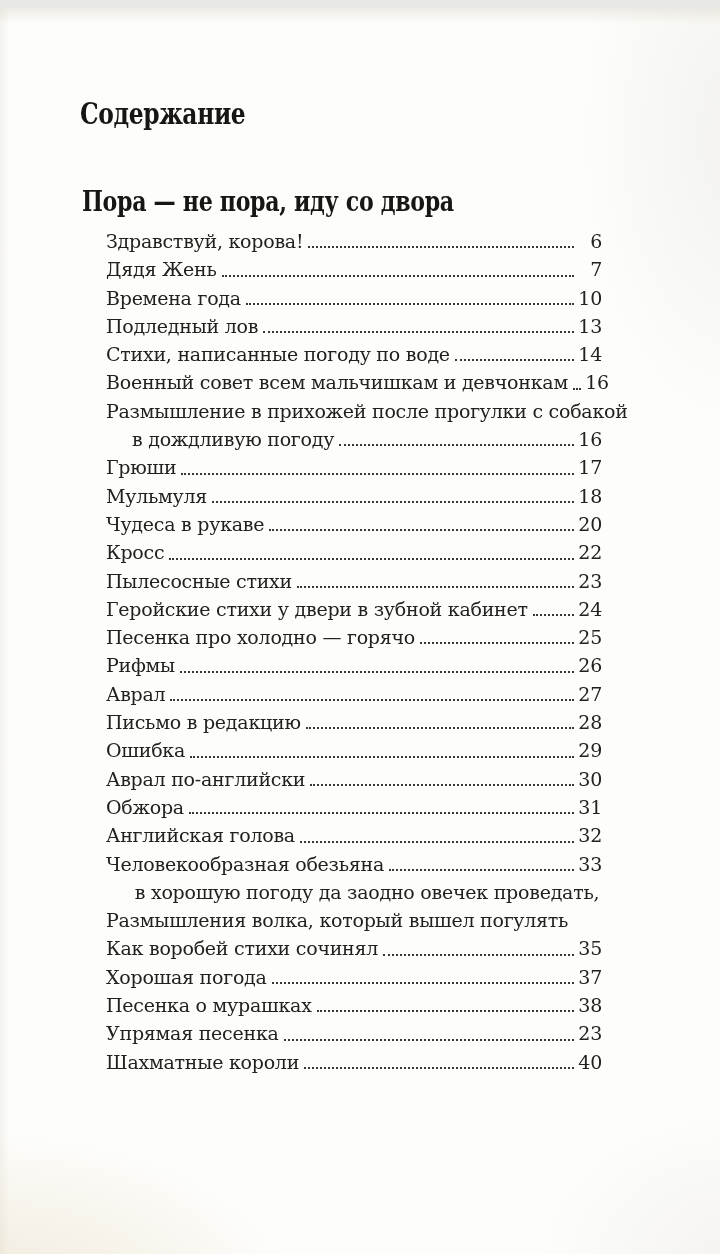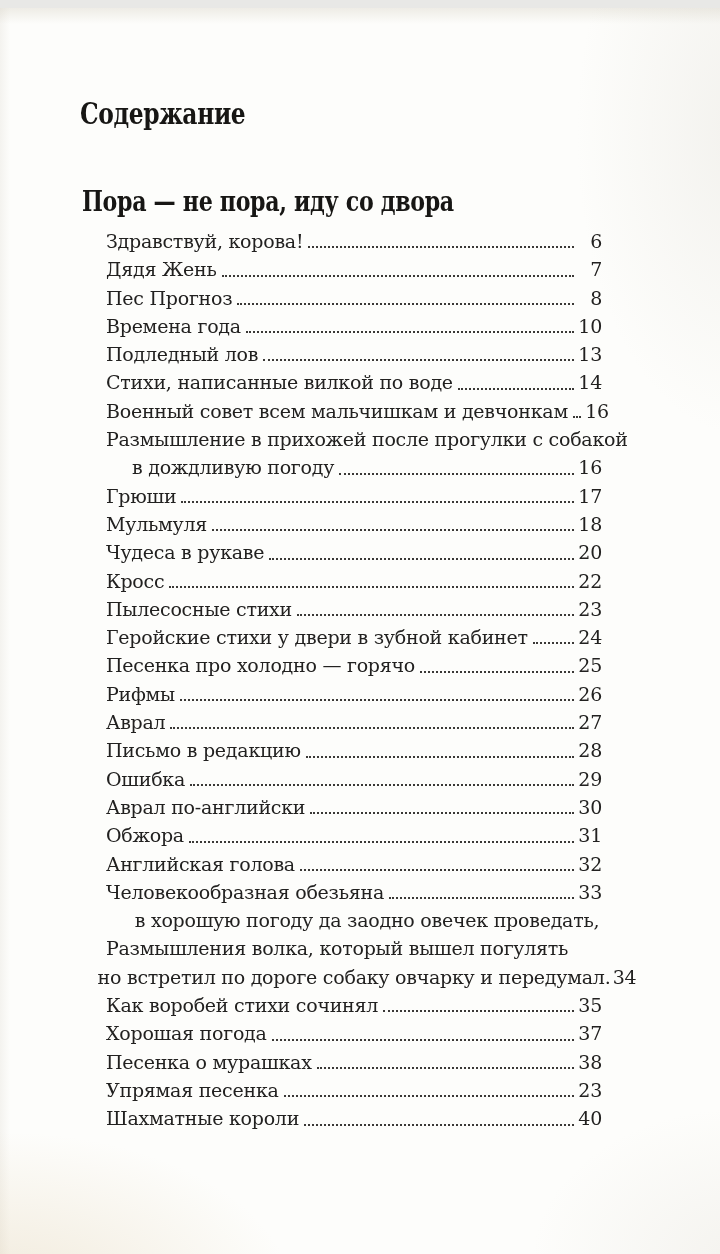--- a/index.html
+++ b/index.html
@@ -91,36 +91,31 @@
         <span class="toc-text">Здравствуй, корова!</span>
         <span class="dots"></span>
         <span class="pagenum">6</span>
       </div>
       <div class="toc-row">
         <span class="toc-text">Дядя Жень</span>
         <span class="dots"></span>
         <span class="pagenum">7</span>
       </div>
       <div class="toc-row">
-        <span class="toc-text">Пес Прогноз</span>
-        <span class="dots"></span>
-        <span class="pagenum">8</span>
-      </div>
-      <div class="toc-row">
         <span class="toc-text">Времена года</span>
         <span class="dots"></span>
         <span class="pagenum">10</span>
       </div>
       <div class="toc-row">
         <span class="toc-text">Подледный лов</span>
         <span class="dots"></span>
         <span class="pagenum">13</span>
       </div>
       <div class="toc-row">
-        <span class="toc-text">Стихи, написанные вилкой по воде</span>
+        <span class="toc-text">Стихи, написанные погоду по воде</span>
         <span class="dots"></span>
         <span class="pagenum">14</span>
       </div>
       <div class="toc-row">
         <span class="toc-text">Военный совет всем мальчишкам и девчонкам</span>
         <span class="dots"></span>
         <span class="pagenum">16</span>
       </div>
       <div class="toc-row">
         <span class="toc-text">Размышление в прихожей после прогулки с собакой</span>
@@ -204,25 +199,20 @@
         <span class="toc-text">Человекообразная обезьяна</span>
         <span class="dots"></span>
         <span class="pagenum">33</span>
       </div>
       <div class="toc-row cont">
         <span class="toc-text">в хорошую погоду да заодно овечек проведать,</span>
       </div>
       <div class="toc-row">
         <span class="toc-text">Размышления волка, который вышел погулять</span>
       </div>
-      <div class="toc-row cont">
-        <span class="toc-text">но встретил по дороге собаку овчарку и передумал.</span>
-        <span class="spacer"></span>
-        <span class="pagenum">34</span>
-      </div>
       <div class="toc-row">
         <span class="toc-text">Как воробей стихи сочинял</span>
         <span class="dots"></span>
         <span class="pagenum">35</span>
       </div>
       <div class="toc-row">
         <span class="toc-text">Хорошая погода</span>
         <span class="dots"></span>
         <span class="pagenum">37</span>
       </div>

